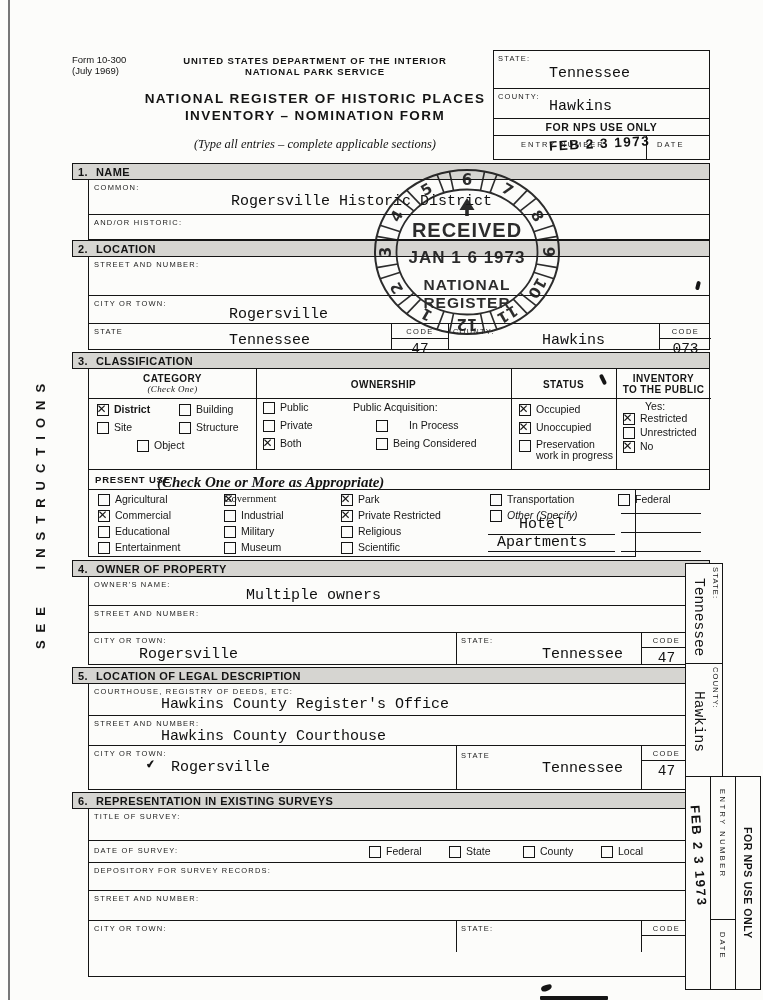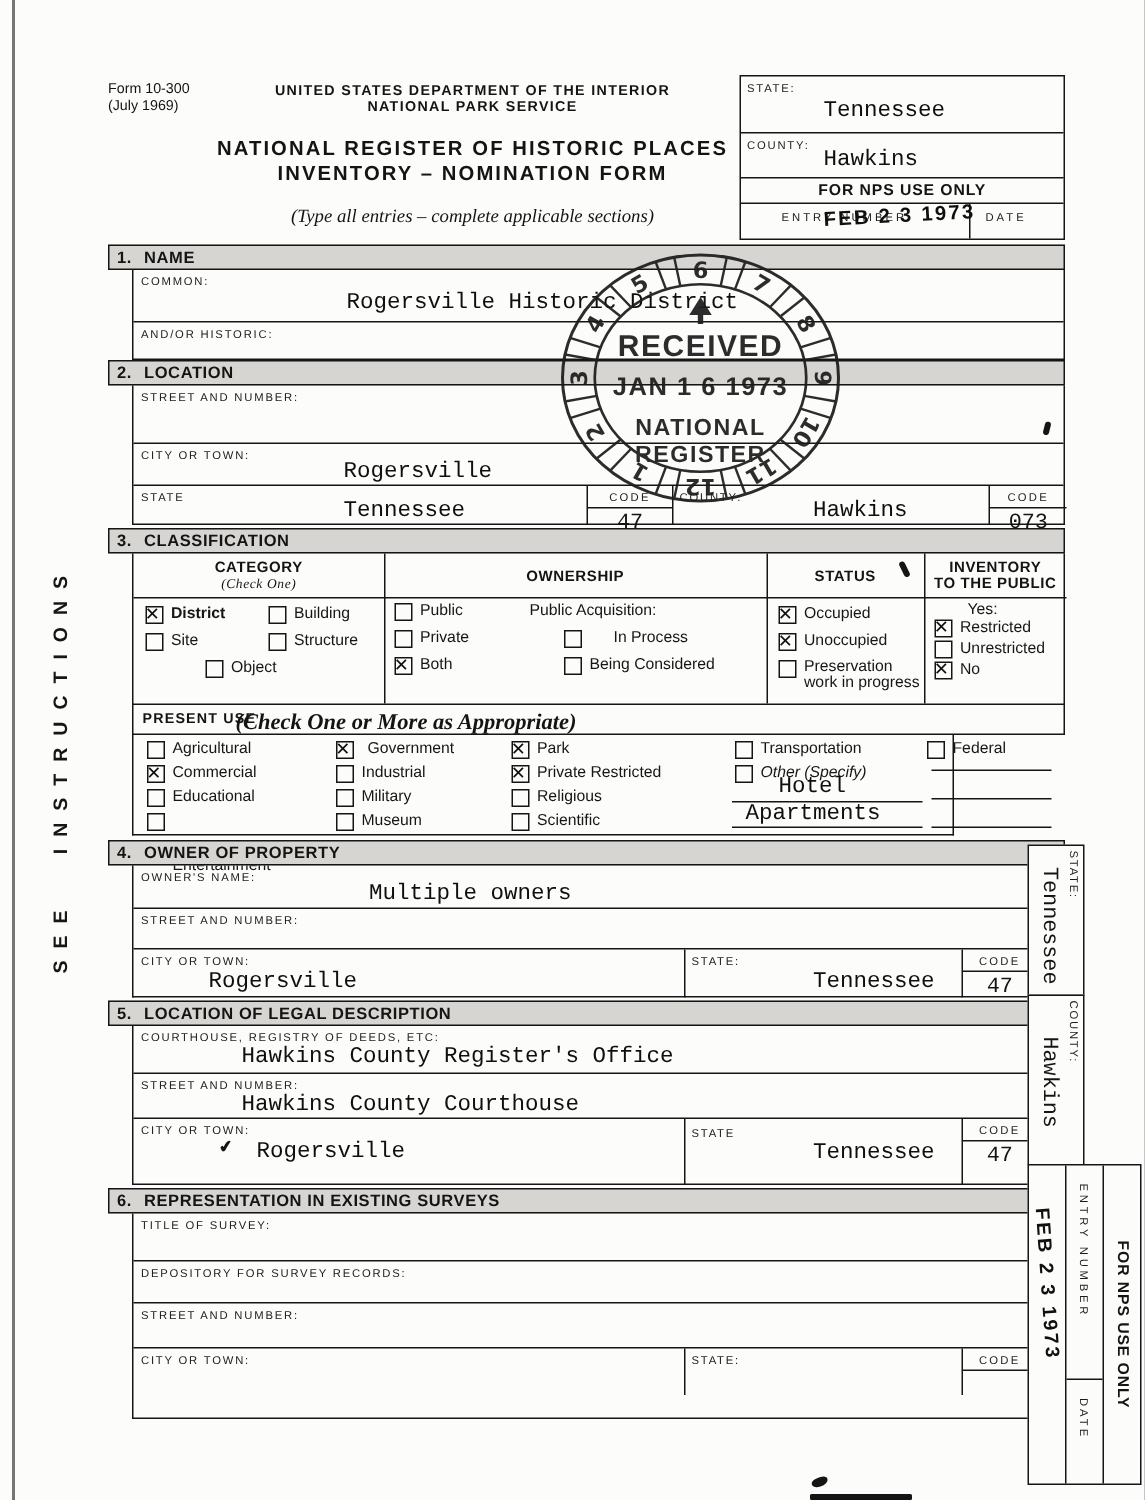--- a/index.html
+++ b/index.html
@@ -173,24 +173,24 @@
   </div>
 
   <div class="fbox" style="left:88px;top:490px;width:548px;height:67px;">
     <span class="cb" style="left:9px;top:4px;"></span>
     <span class="cbl" style="left:26px;top:3px;">Agricultural</span>
     <span class="cb on" style="left:9px;top:20px;"></span>
     <span class="cbl" style="left:26px;top:19px;">Commercial</span>
     <span class="cb" style="left:9px;top:36px;"></span>
     <span class="cbl" style="left:26px;top:35px;">Educational</span>
     <span class="cb" style="left:9px;top:52px;"></span>
-    <span class="cbl" style="left:26px;top:51px;margin-top:30px;">Entertainment</span>
+    <span class="cbl" style="left:26px;top:51px;">Entertainment</span>
 
     <span class="cb on" style="left:135px;top:4px;"></span>
-    <span class="cbl" style="left:156px;top:3px;">Government</span>
+    <span class="cbl" style="left:135px;top:3px;font-family:Liberation Serif, serif;">Government</span>
     <span class="cb" style="left:135px;top:20px;"></span>
     <span class="cbl" style="left:152px;top:19px;">Industrial</span>
     <span class="cb" style="left:135px;top:36px;"></span>
     <span class="cbl" style="left:152px;top:35px;">Military</span>
     <span class="cb" style="left:135px;top:52px;"></span>
     <span class="cbl" style="left:152px;top:51px;">Museum</span>
 
     <span class="cb on" style="left:252px;top:4px;"></span>
     <span class="cbl" style="left:269px;top:3px;">Park</span>
     <span class="cb on" style="left:252px;top:20px;"></span>
@@ -267,23 +267,34 @@
         <span class="cl">CODE</span>
         <span class="cv">47</span>
       </div>
     </div>
   </div>
 
   <div class="bar" style="left:72px;top:792px;width:618px;">
     <span class="no">6.</span>
     <span>REPRESENTATION IN EXISTING SURVEYS</span>
   </div>
-  <div class="fbox" style="left:88px;top:809px;width:602px;height:137px;">
+  <div class="fbox" style="left:88px;top:809px;width:602px;height:168px;">
     <div class="frow" style="height:31px;">
       <span class="fl" style="left:5px;top:3px;">TITLE OF SURVEY:</span>
+    </div>
+    <div class="frow bt" style="height:22px;">
+      <span class="fl" style="left:5px;top:5px;">DATE OF SURVEY:</span>
+      <span class="cb" style="left:280px;top:5px;"></span>
+      <span class="cbl" style="left:297px;top:4px;">Federal</span>
+      <span class="cb" style="left:360px;top:5px;"></span>
+      <span class="cbl" style="left:377px;top:4px;">State</span>
+      <span class="cb" style="left:434px;top:5px;"></span>
+      <span class="cbl" style="left:451px;top:4px;">County</span>
+      <span class="cb" style="left:512px;top:5px;"></span>
+      <span class="cbl" style="left:529px;top:4px;">Local</span>
     </div>
     <div class="frow bt" style="height:28px;">
       <span class="fl" style="left:5px;top:3px;">DEPOSITORY FOR SURVEY RECORDS:</span>
     </div>
     <div class="frow bt" style="height:30px;">
       <span class="fl" style="left:5px;top:3px;">STREET AND NUMBER:</span>
     </div>
     <div class="frow bt" style="height:32px;">
       <span class="fl" style="left:5px;top:3px;">CITY OR TOWN:</span>
       <div class="statecell" style="left:367px;width:185px;">

